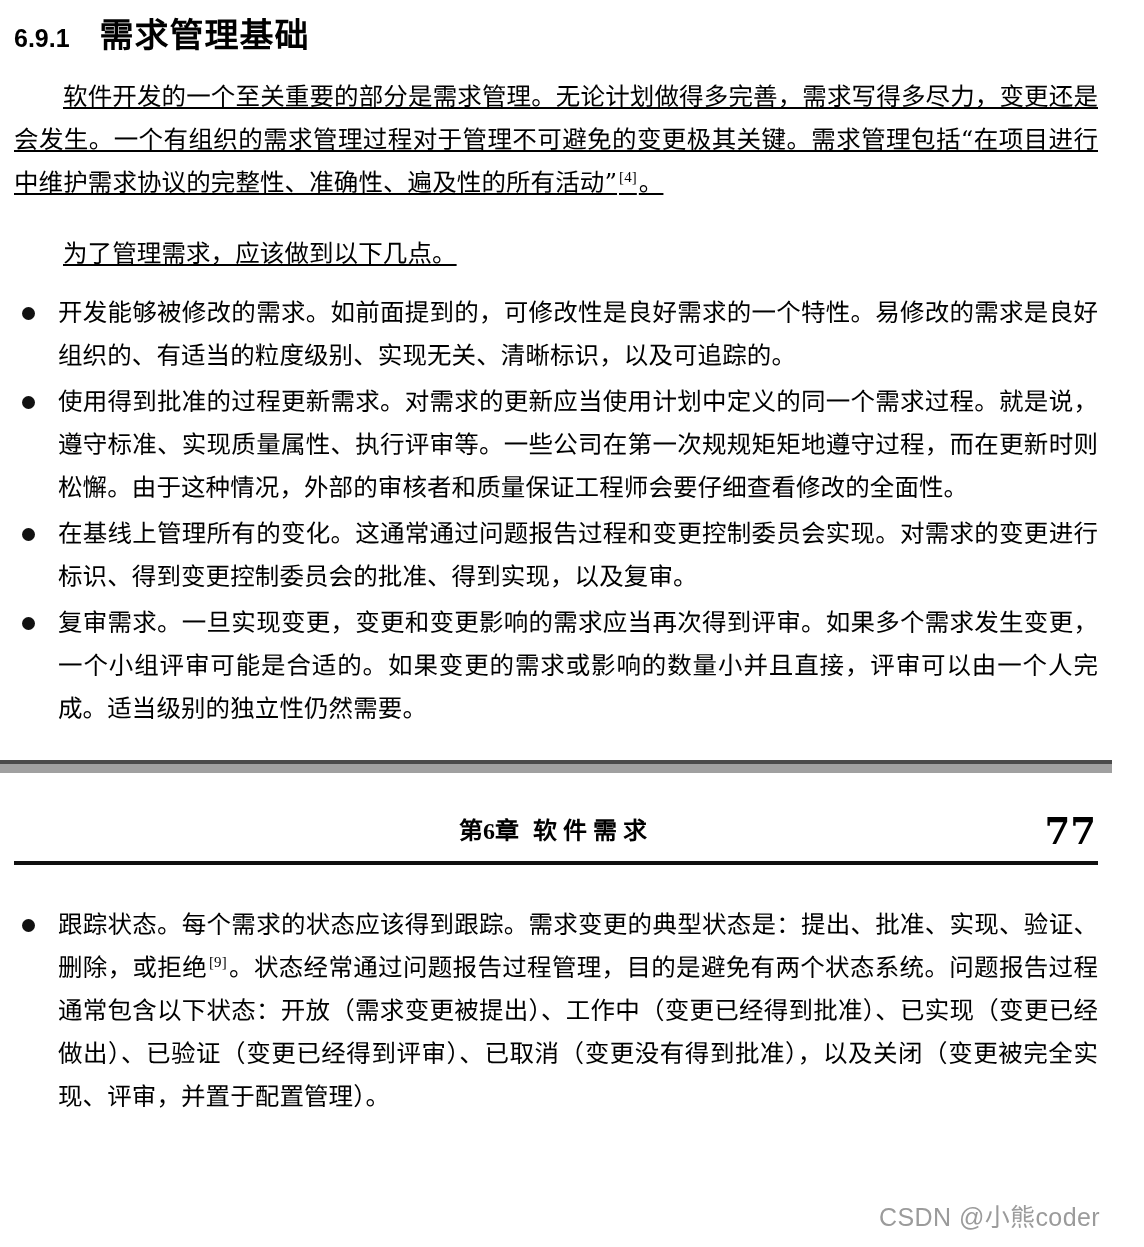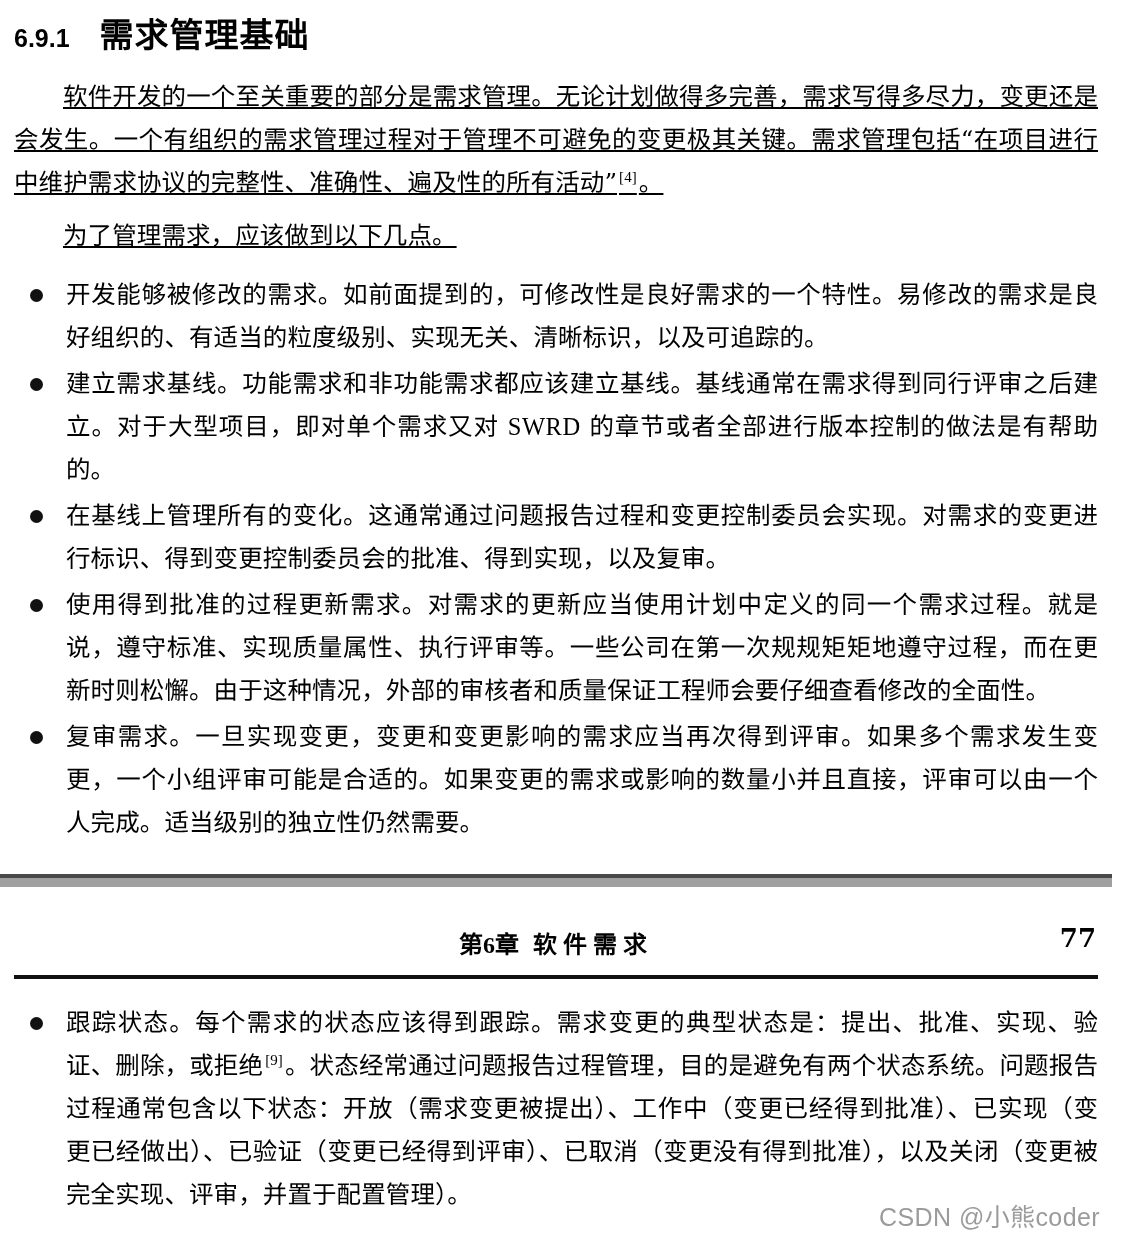--- a/index.html
+++ b/index.html
@@ -56,40 +56,40 @@
     font-size: 24.5px;
     line-height: 43px;
     text-align: justify;
     text-justify: inter-ideograph;
     letter-spacing: 0.1px;
   }
   p.para.indent {
     text-indent: 2em;
   }
   p.lead-1 { margin-top: 18px; }
-  p.lead-2 { margin-top: 10px; }
+  p.lead-2 { margin-top: 28px; }
 
   sup.ref {
     font-size: 15px;
     vertical-align: super;
     line-height: 0;
     padding: 0 2px;
     font-family: "Liberation Serif", "DejaVu Serif", serif;
   }
 
   .latin {
     font-family: "Liberation Serif", "DejaVu Serif", serif;
     letter-spacing: 0.5px;
   }
 
   
   ul.bullets {
     list-style: none;
     margin: 16px 0 0 0;
-    padding: 0 14px 0 8px;
+    padding: 0 14px 0 0;
   }
   ul.bullets li {
     position: relative;
     padding-left: 58px;
     margin-bottom: 3px;
     font-size: 24.5px;
     line-height: 43px;
     text-align: justify;
     text-justify: inter-ideograph;
     letter-spacing: 0.1px;
@@ -138,33 +138,33 @@
     font-family: Liberation Serif, serif;
   }
   .running-header .rh-title .rh-chapter {
     letter-spacing: 0px;
     margin-right: 14px;
   }
   .running-header .rh-pageno {
     position: absolute;
     right: 2px;
     top: -2px;
-    font-size: 26px;
+    font-size: 37px;
     font-weight: 700;
     font-family: "DejaVu Serif", "Liberation Serif", serif;
   }
   .header-rule {
     margin: 0 14px;
     height: 4px;
     background: #101010;
   }
 
   
   ul.bullets.lower {
-    margin-top: 22px;
+    margin-top: 38px;
   }
 
   
   .watermark {
     position: absolute;
     right: 12px;
     bottom: 14px;
     font-size: 25px;
     color: #9b9b9b;
     font-family: "Liberation Sans", "DejaVu Sans", sans-serif;
@@ -190,32 +190,29 @@
     <p class="para indent lead-2"><span>为了管理需求，应该做到以下几点。</span></p>
   </div>
 
   <ul class="bullets">
 
     <li>
       <span class="bullet-dot"></span>
       <span>开发能够被修改的需求。如前面提到的，可修改性是良好需求的一个特性。易修改的需求是良好组织的、有适当的粒度级别、实现无关、清晰标识，以及可追踪的。</span>
     </li>
 
-    <li>
-      <span class="bullet-dot"></span><span>建立需求基线。功能需求和非功能需求都应该建立基线。基线通常在需求得到同行评审之后建立。对于大型项目，即对单个需求又对 </span><span class="latin">SWRD</span><span> 的章节或者全部进行版本控制的做法是有帮助的。</span>
+
+    <li>
+      <span class="bullet-dot"></span>
+      <span>使用得到批准的过程更新需求。对需求的更新应当使用计划中定义的同一个需求过程。就是说，遵守标准、实现质量属性、执行评审等。一些公司在第一次规规矩矩地遵守过程，而在更新时则松懈。由于这种情况，外部的审核者和质量保证工程师会要仔细查看修改的全面性。</span>
     </li>
 
     <li>
       <span class="bullet-dot"></span>
       <span>在基线上管理所有的变化。这通常通过问题报告过程和变更控制委员会实现。对需求的变更进行标识、得到变更控制委员会的批准、得到实现，以及复审。</span>
-    </li>
-
-    <li>
-      <span class="bullet-dot"></span>
-      <span>使用得到批准的过程更新需求。对需求的更新应当使用计划中定义的同一个需求过程。就是说，遵守标准、实现质量属性、执行评审等。一些公司在第一次规规矩矩地遵守过程，而在更新时则松懈。由于这种情况，外部的审核者和质量保证工程师会要仔细查看修改的全面性。</span>
     </li>
 
     <li>
       <span class="bullet-dot"></span>
       <span>复审需求。一旦实现变更，变更和变更影响的需求应当再次得到评审。如果多个需求发生变更，一个小组评审可能是合适的。如果变更的需求或影响的数量小并且直接，评审可以由一个人完成。适当级别的独立性仍然需要。</span>
     </li>
   </ul>
 
   <div class="page-separator">
     <div class="sep-dark"></div>

